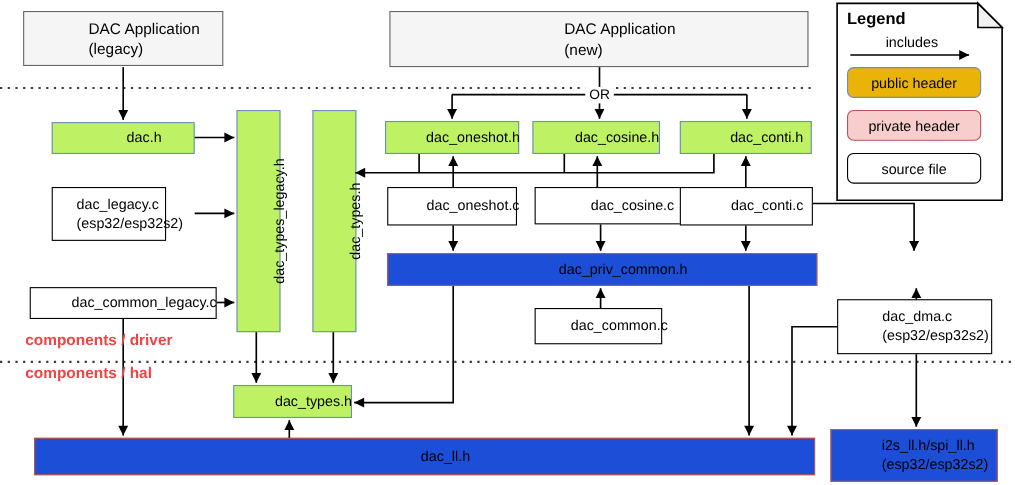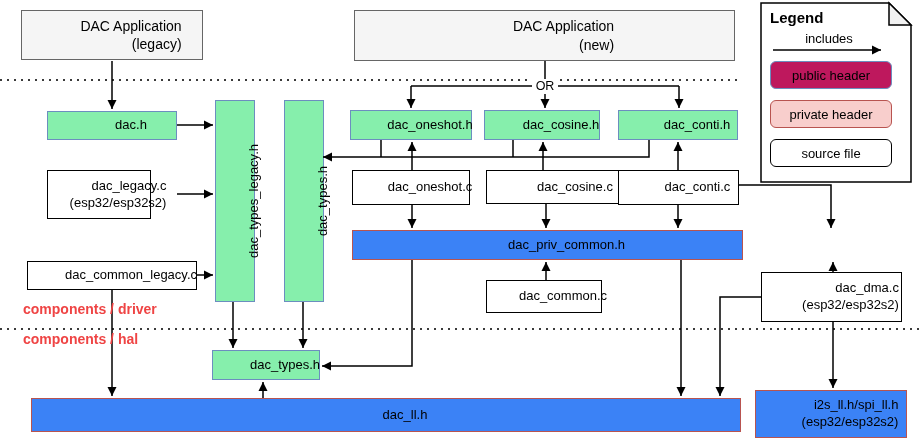--- a/index.html
+++ b/index.html
@@ -3,44 +3,44 @@
 <meta charset="utf-8">
 <style>
   html,body { margin:0; padding:0; background:#fff; }
   #canvas {
     position:relative; width:923px; height:441px; overflow:hidden;
     font-family:"Liberation Sans", sans-serif; color:#000; background:#fff;
   }
   .node {
     position:absolute; box-sizing:border-box;
     display:flex; align-items:center; justify-content:center;
-    text-align:right; font-size:13px; line-height:1.3;
+    text-align:left; font-size:13px; line-height:1.3;
     border:1px solid #000; background:#fff; white-space:pre-line;padding-left:38px;
   }
-  .blue  { background:#86efac; border-color:#6c8ebf; }
-  .red   { background:#3b82f6; border-color:#b85450; }
+  .blue  { background:#bef264; border-color:#6c8ebf; }
+  .red   { background:#1d4ed8; border-color:#b85450; }
   .grey  { background:#f5f5f5; border-color:#666666; font-size:14px; }
   .vlabel { writing-mode:vertical-rl; transform:rotate(180deg); }
   .layer-label {
     position:absolute; font-size:14px; font-weight:bold; color:#ef4444;
     white-space:nowrap;
   }
   .or-badge {
     position:absolute; left:532px; top:79px; width:26px; height:15px;
     background:#fff; font-size:12.5px; line-height:15px; text-align:center;
   }
   svg.wires { position:absolute; left:0; top:0; pointer-events:none; }
   .legend-title { position:absolute; left:770px; top:9px; font-size:15px; font-weight:bold; }
   .legend-includes { position:absolute; left:770px; top:31px; width:118px; text-align:center; font-size:13px; }
   .legend-chip {
     position:absolute; left:770px; width:122px; height:28px; box-sizing:border-box;
     border:1px solid #000; border-radius:6px; background:#fff;
     display:flex; align-items:center; justify-content:center; font-size:13px;
   }
-  .legend-chip.blue { background:#be185d; border-color:#6c8ebf;text-align:right; }
+  .legend-chip.blue { background:#eab308; border-color:#6c8ebf;text-align:right; }
   .legend-chip.red  { background:#f8cecc; border-color:#b85450; }
 </style>
 </head>
 <body>
 
 <div id="canvas">
 
   <div class="node grey" style="left:21px; top:10px; width:182px; height:50px;">
     <span>DAC Application
 (legacy)</span>

